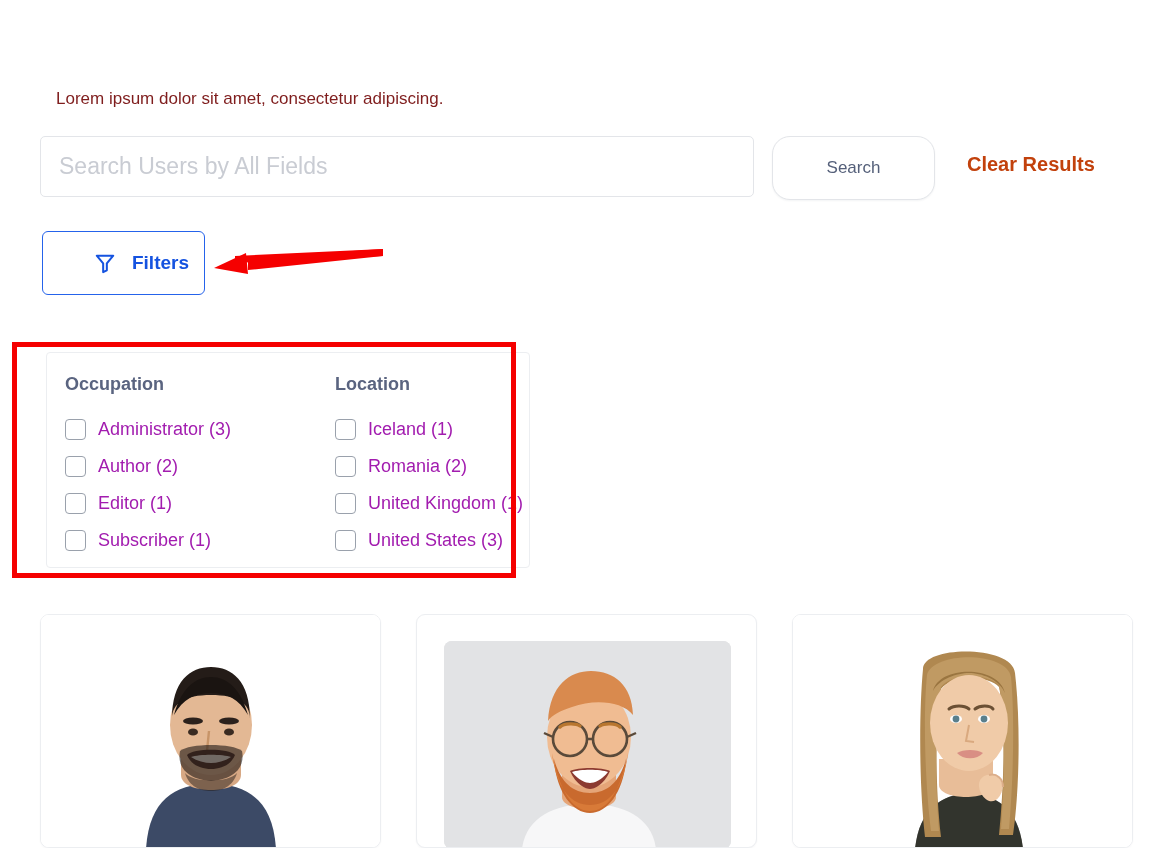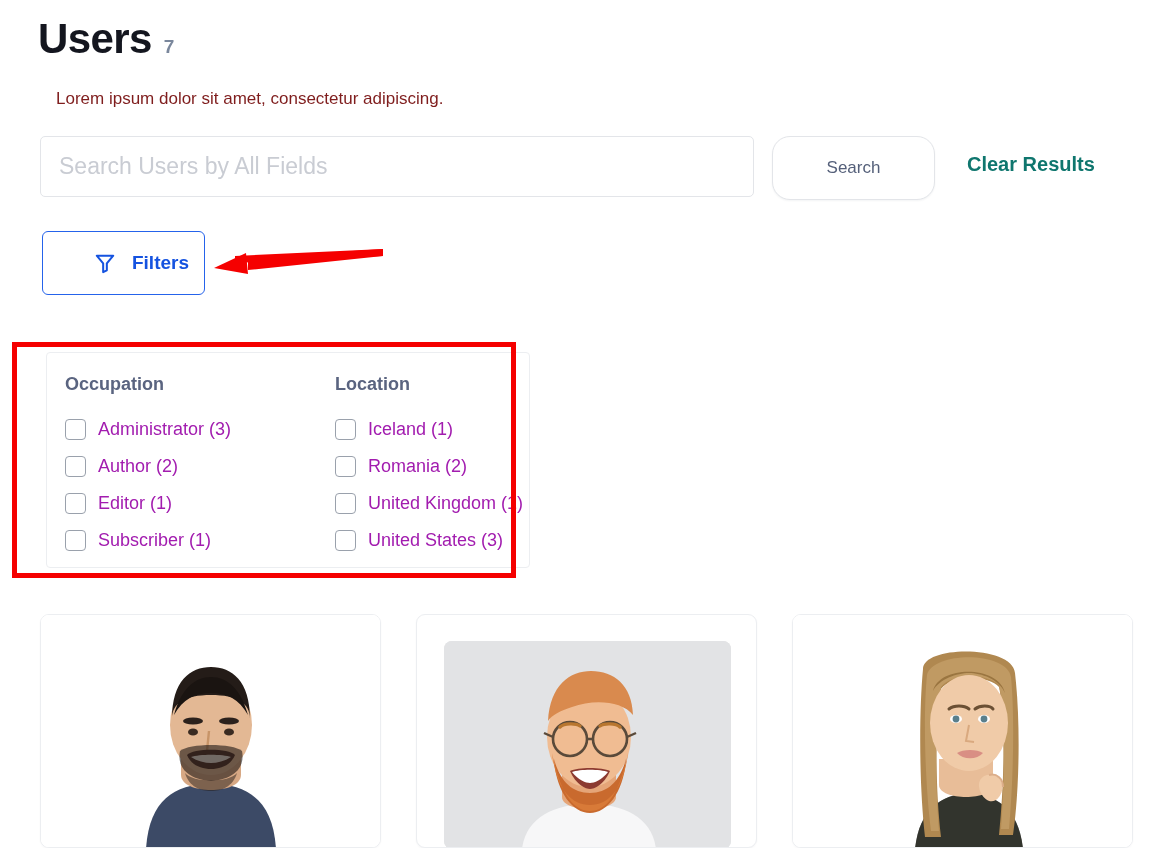--- a/index.html
+++ b/index.html
@@ -42,21 +42,21 @@
   .search-button {
     position: absolute; left: 732px; top: 0;
     width: 163px; height: 64px;
     background: #fff; border: 1px solid #e3e5e9; border-radius: 18px;
     box-shadow: 0 1px 2px rgba(20,30,60,0.05);
     font-family: "Liberation Sans", sans-serif;
     font-size: 17px; color: #55607a; cursor: pointer;
   }
   .clear-link {
     position: absolute; left: 927px; top: 17px;
-    font-size: 20px; font-weight: 700; color: #0f766e;
+    font-size: 20px; font-weight: 700; color: #c2410c;
     text-decoration: none; cursor: pointer; white-space: nowrap;
   }
 
   
   .filters-button {
     position: absolute; left: 42px; top: 231px;
     width: 163px; height: 64px;
     border: 1px solid #2563eb; border-radius: 6px; background: #fff;
     display: flex; align-items: center; justify-content: center; gap: 16px;
     cursor: pointer;
@@ -110,24 +110,20 @@
   .photo-frame.inset { left: 27px; top: 26px; width: 287px; height: 208px; border-radius: 8px; }
   .photo-bg-white { background: #ffffff; }
   .photo-bg-gray { background: #e2e3e5; }
   .portrait { position: absolute; left: 0; top: 0; width: 100%; height: 100%; }
 </style>
 </head>
 <body>
 
 <div class="page">
 
-  <div class="page-title">
-    <span>Users</span>
-    <span class="title-count">7</span>
-  </div>
 
   <div class="subtitle">Lorem ipsum dolor sit amet, consectetur adipiscing.</div>
 
   <div class="search-row">
     <input class="search-input" type="text" placeholder="Search Users by All Fields" style="">
     <button class="search-button">Search</button>
     <a class="clear-link">Clear Results</a>
   </div>
 
   <div class="filters-button">

